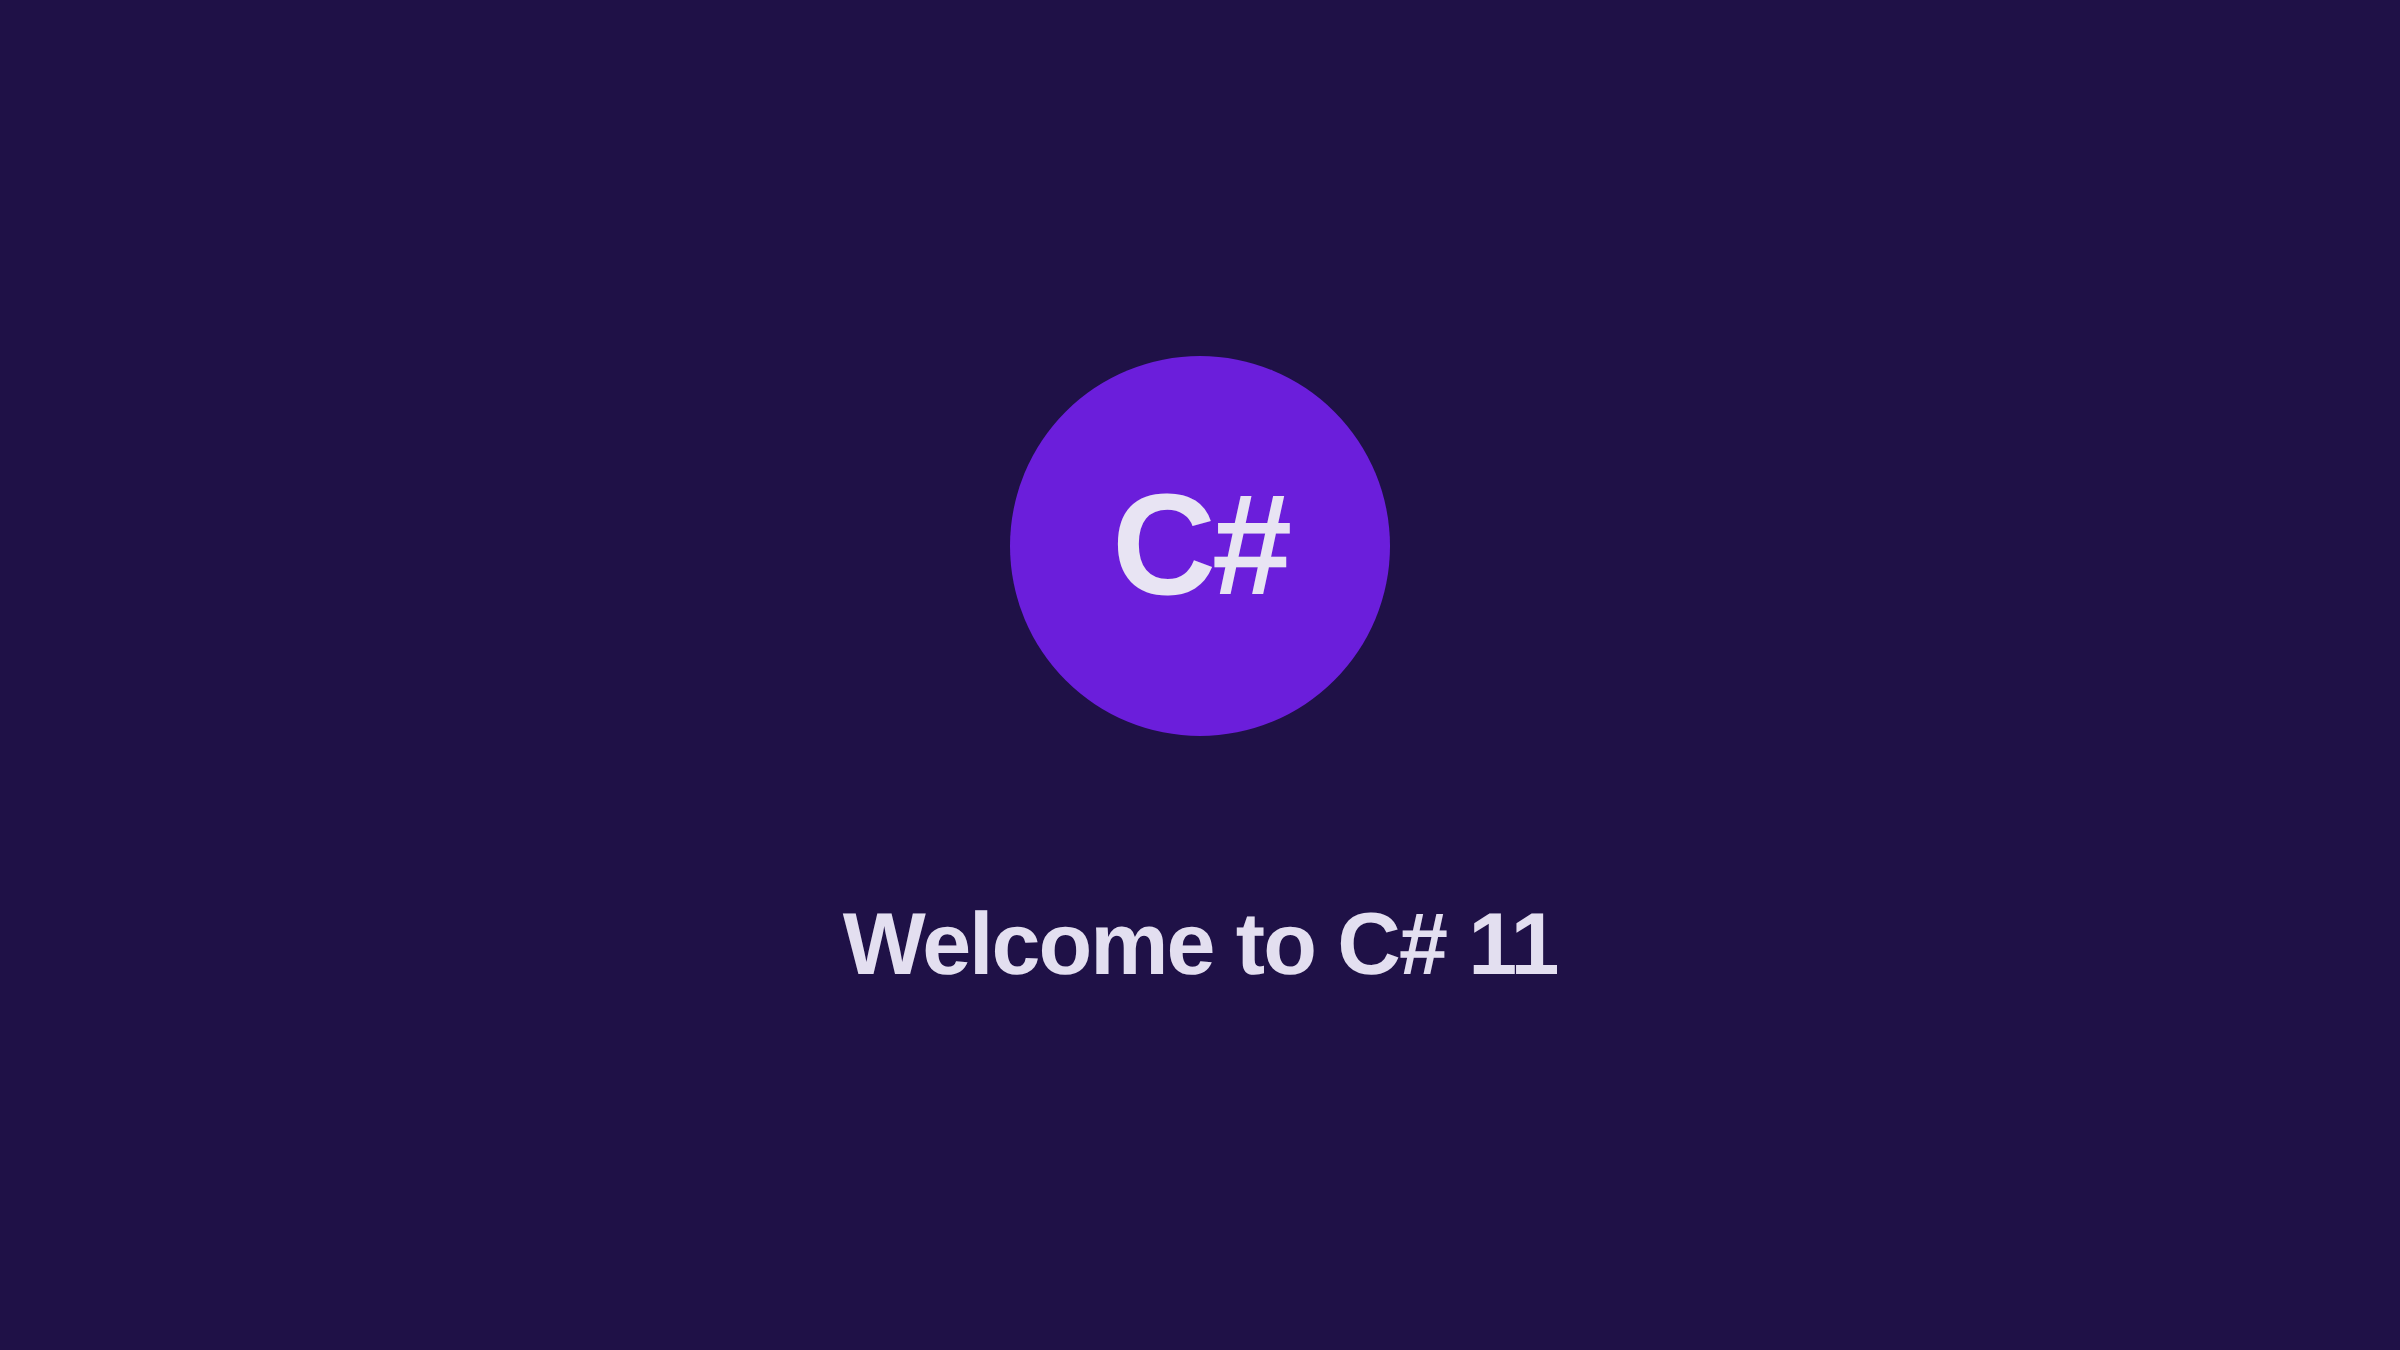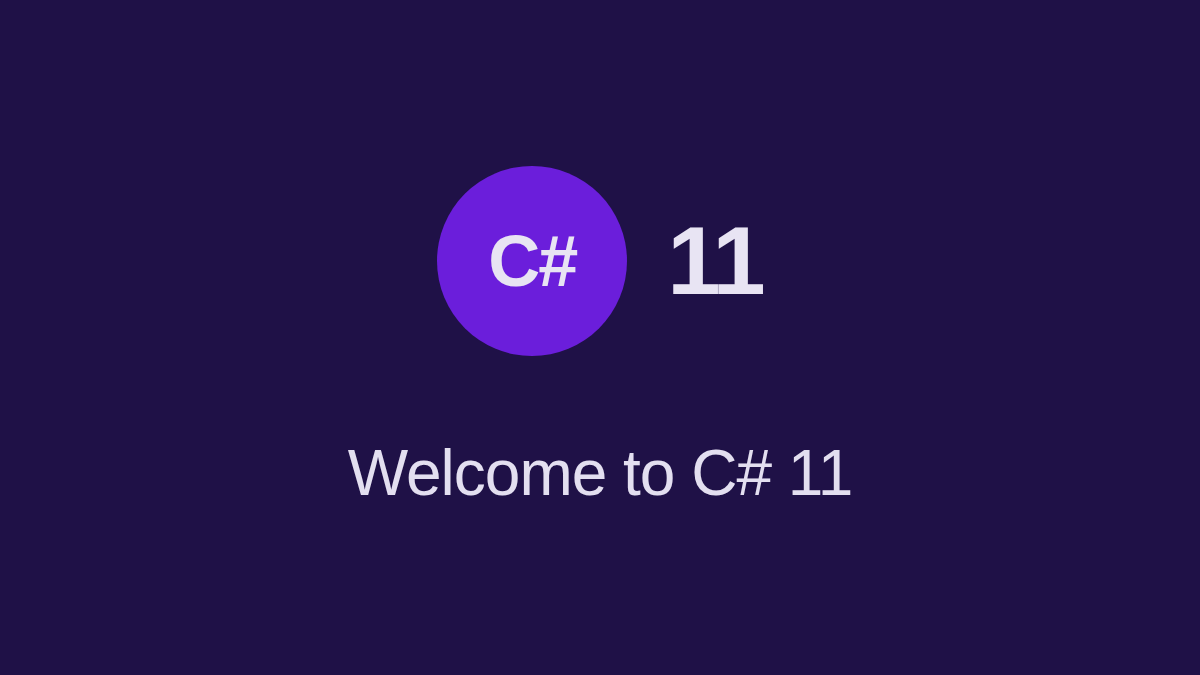--- a/index.html
+++ b/index.html
@@ -40,28 +40,27 @@
       letter-spacing: -2px;
     }
     .version-text {
       color: #e8e4f3;
       font-size: 96px;
       font-weight: 700;
       letter-spacing: -3px;
     }
     .welcome-text {
       color: #e3dff0;
-      font-size: 64px;
-      font-weight: 400;
+      font-size: 44px;
+      font-weight: 700;
       letter-spacing: -1px;
       text-align: center;
     }
   </style>
 </head>
 <body>
 
 <div class="logo-row">
   <div class="logo-circle">
     <span class="logo-text">C#</span>
   </div>
-  <span class="version-text">11</span>
 </div>
 <div class="welcome-text">Welcome to C# 11</div>
 
 </body></html>

